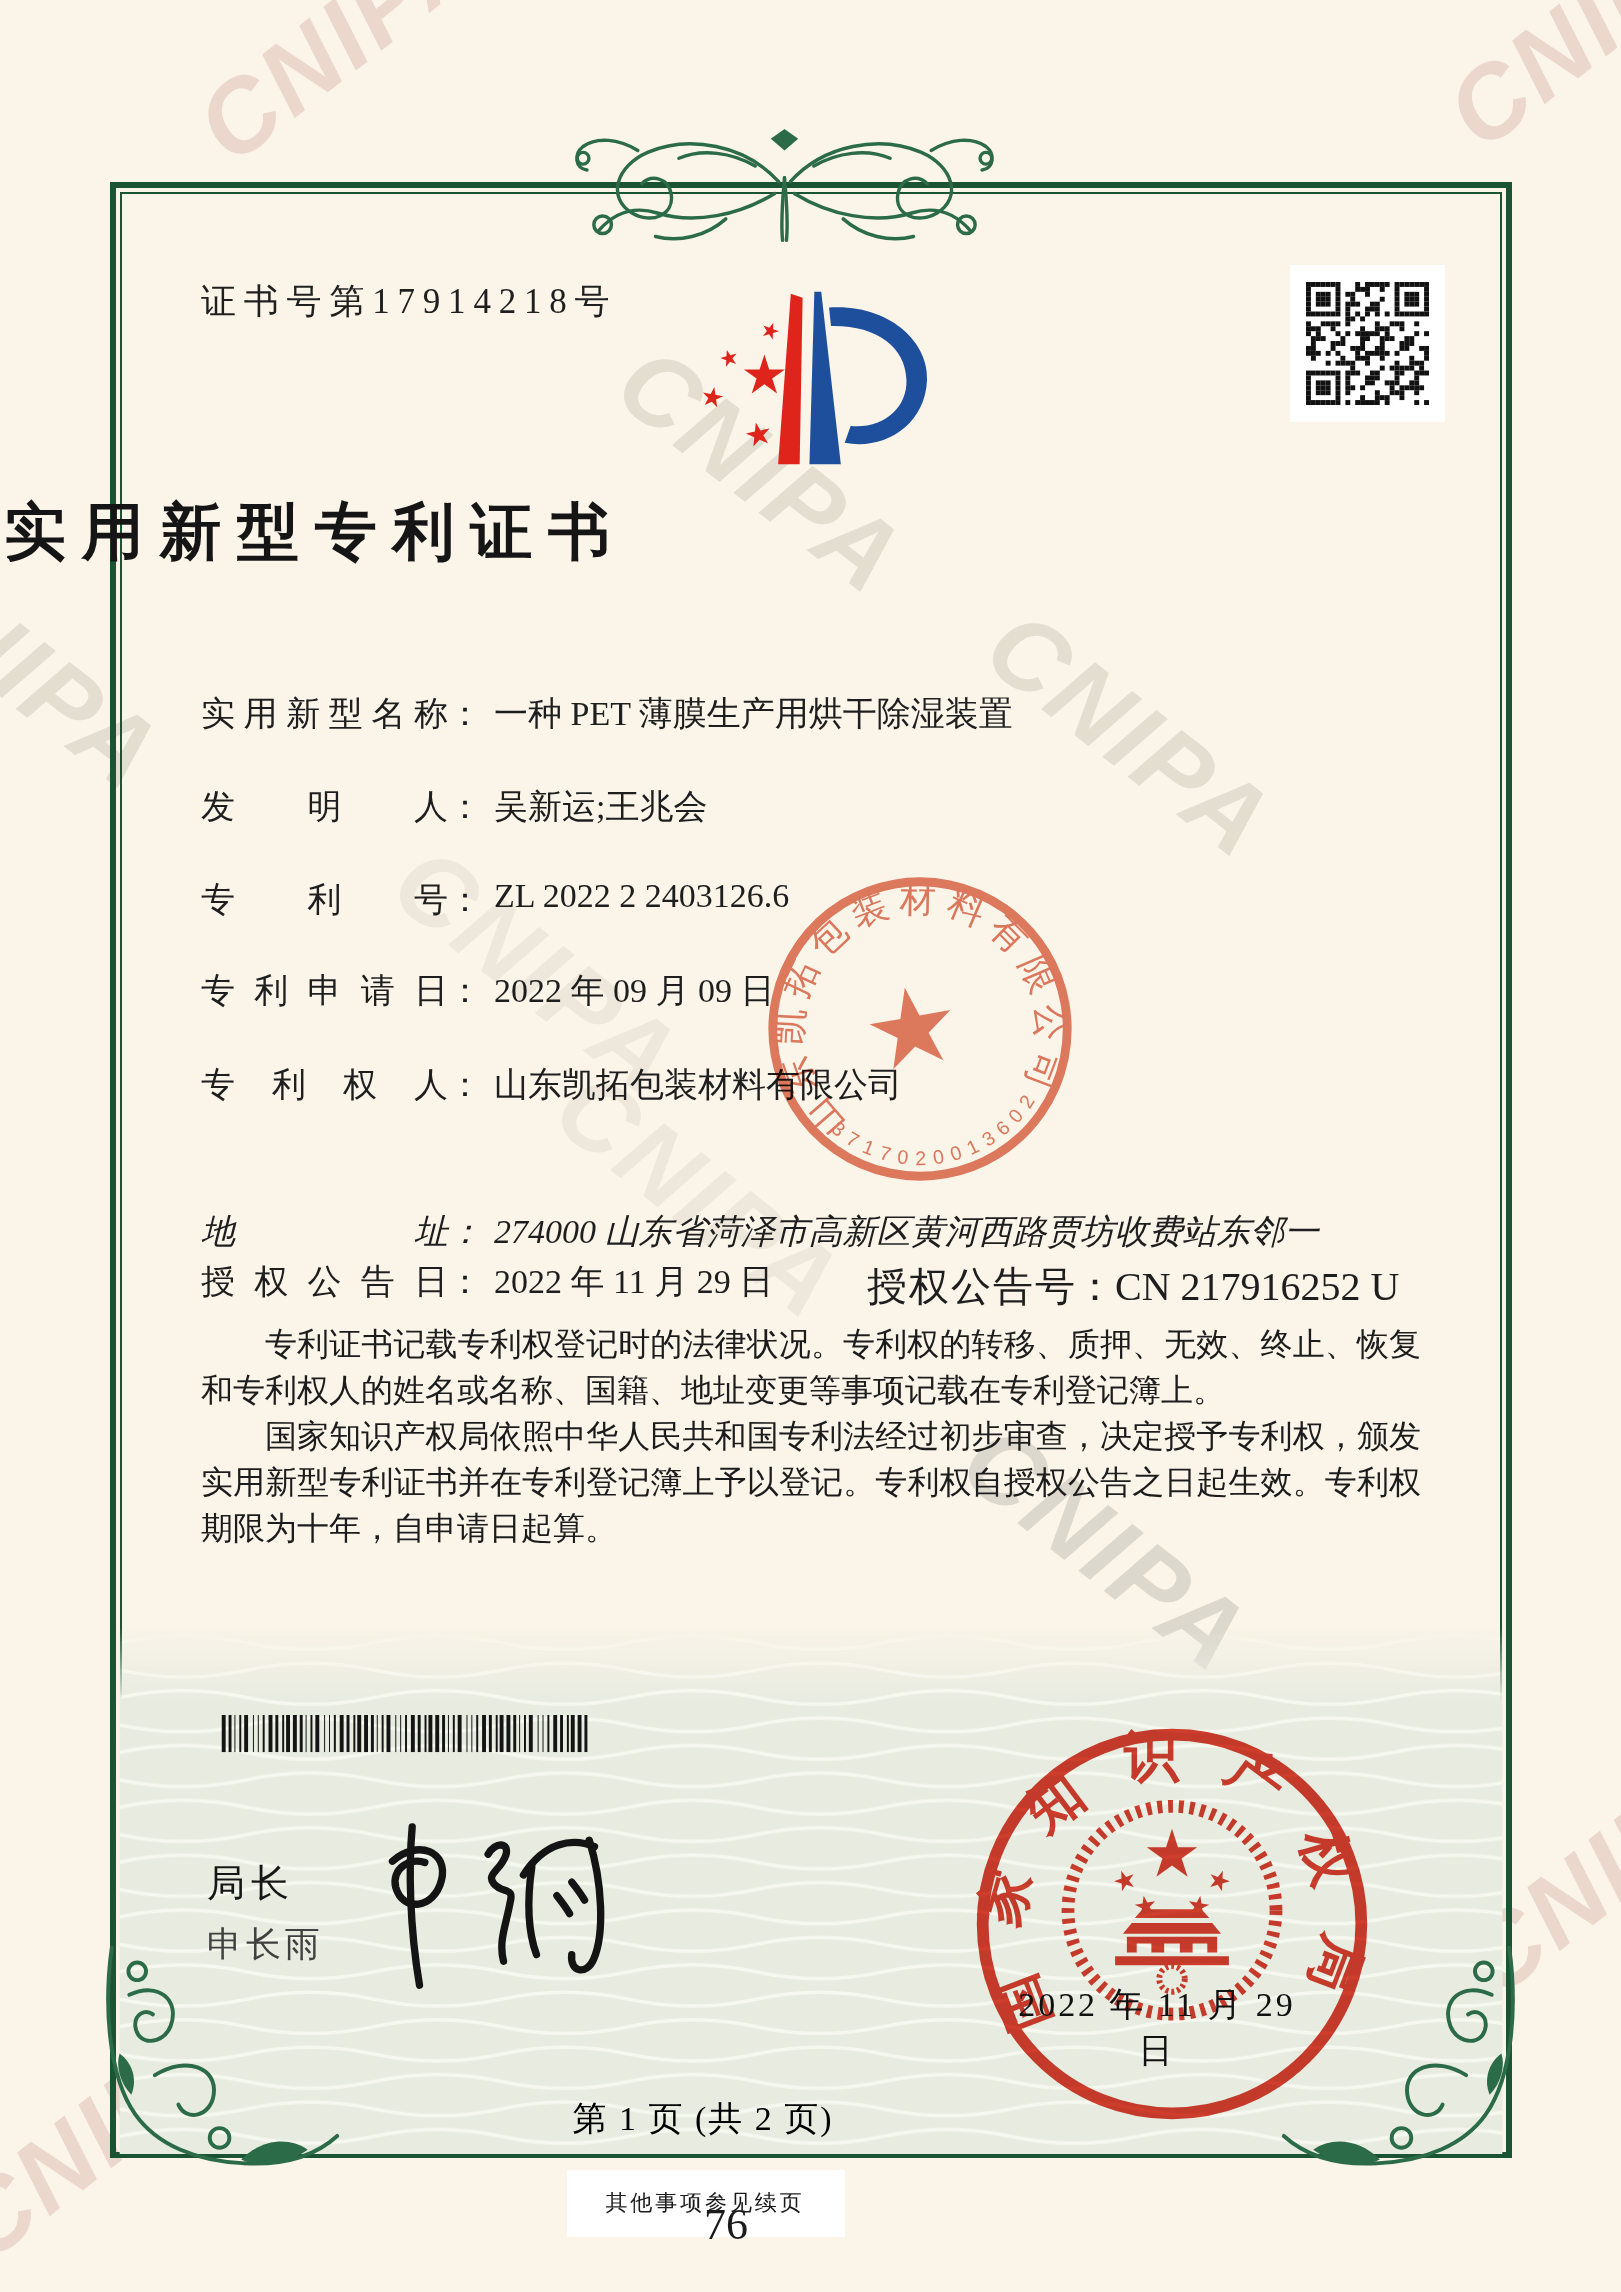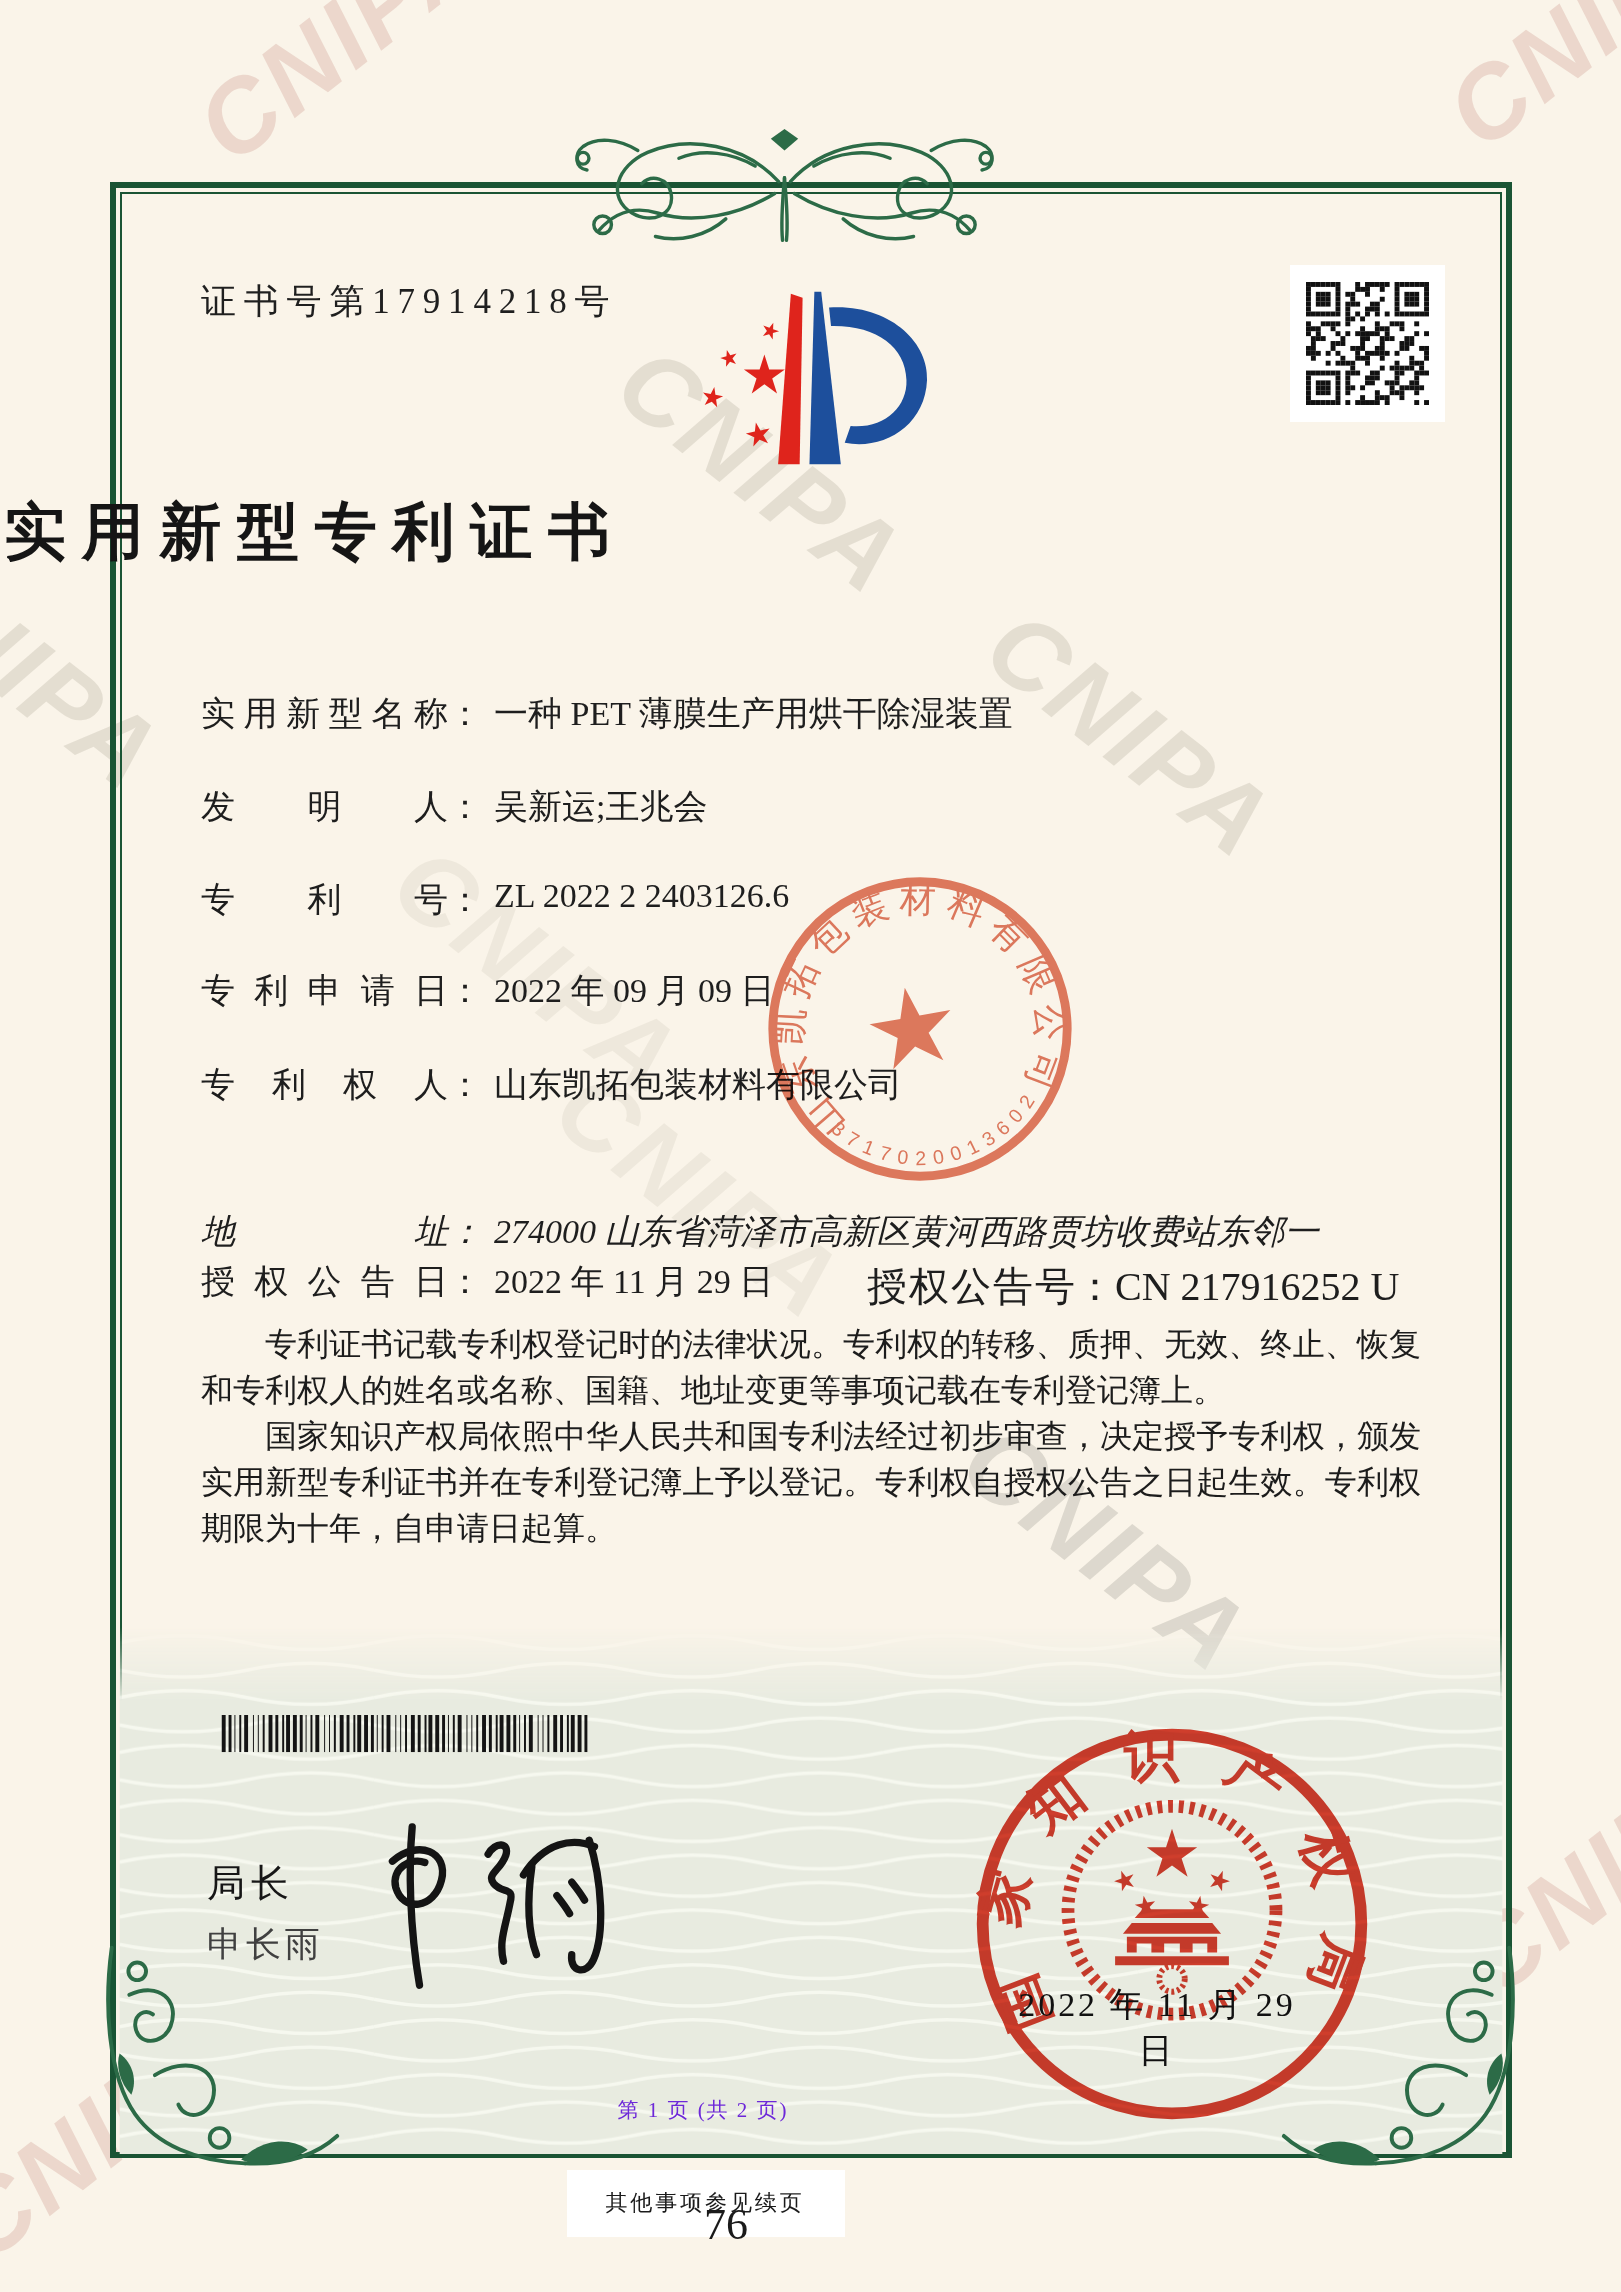--- a/index.html
+++ b/index.html
@@ -50,21 +50,21 @@
   .sig-name{position:absolute;left:207px;top:1921px;font-size:35px;color:#404040;letter-spacing:3.9px;}
   .signature{position:absolute;left:365px;top:1813px;}
 
   .company-seal{position:absolute;left:763px;top:872px;transform:rotate(-10deg);
                 opacity:.88;mix-blend-mode:multiply;}
   .official-seal{position:absolute;left:966px;top:1718px;opacity:.93;mix-blend-mode:multiply;}
   .seal-date{position:absolute;left:1010px;top:1982px;width:294px;text-align:center;
              font-size:34px;letter-spacing:2.9px;color:#111;z-index:6;}
 
   .page-info{position:absolute;left:546px;top:2096px;width:314px;text-align:center;
-             font-size:21px;color:#6d28d9;letter-spacing:2px;}
+             font-size:34px;color:#000000;letter-spacing:2px;}
 
   .note-box{position:absolute;left:567px;top:2170px;width:278px;height:67px;background:#ffffff;}
   .note-text{position:absolute;left:421px;top:2188px;width:568px;text-align:center;
              font-size:22px;color:#1a1a1a;letter-spacing:2.9px;}
   .scan-page{position:absolute;left:704px;top:2199px;font-size:44px;color:#1a1a1a;}
 </style>
 </head>
 <body>
 
 <div class="page">

